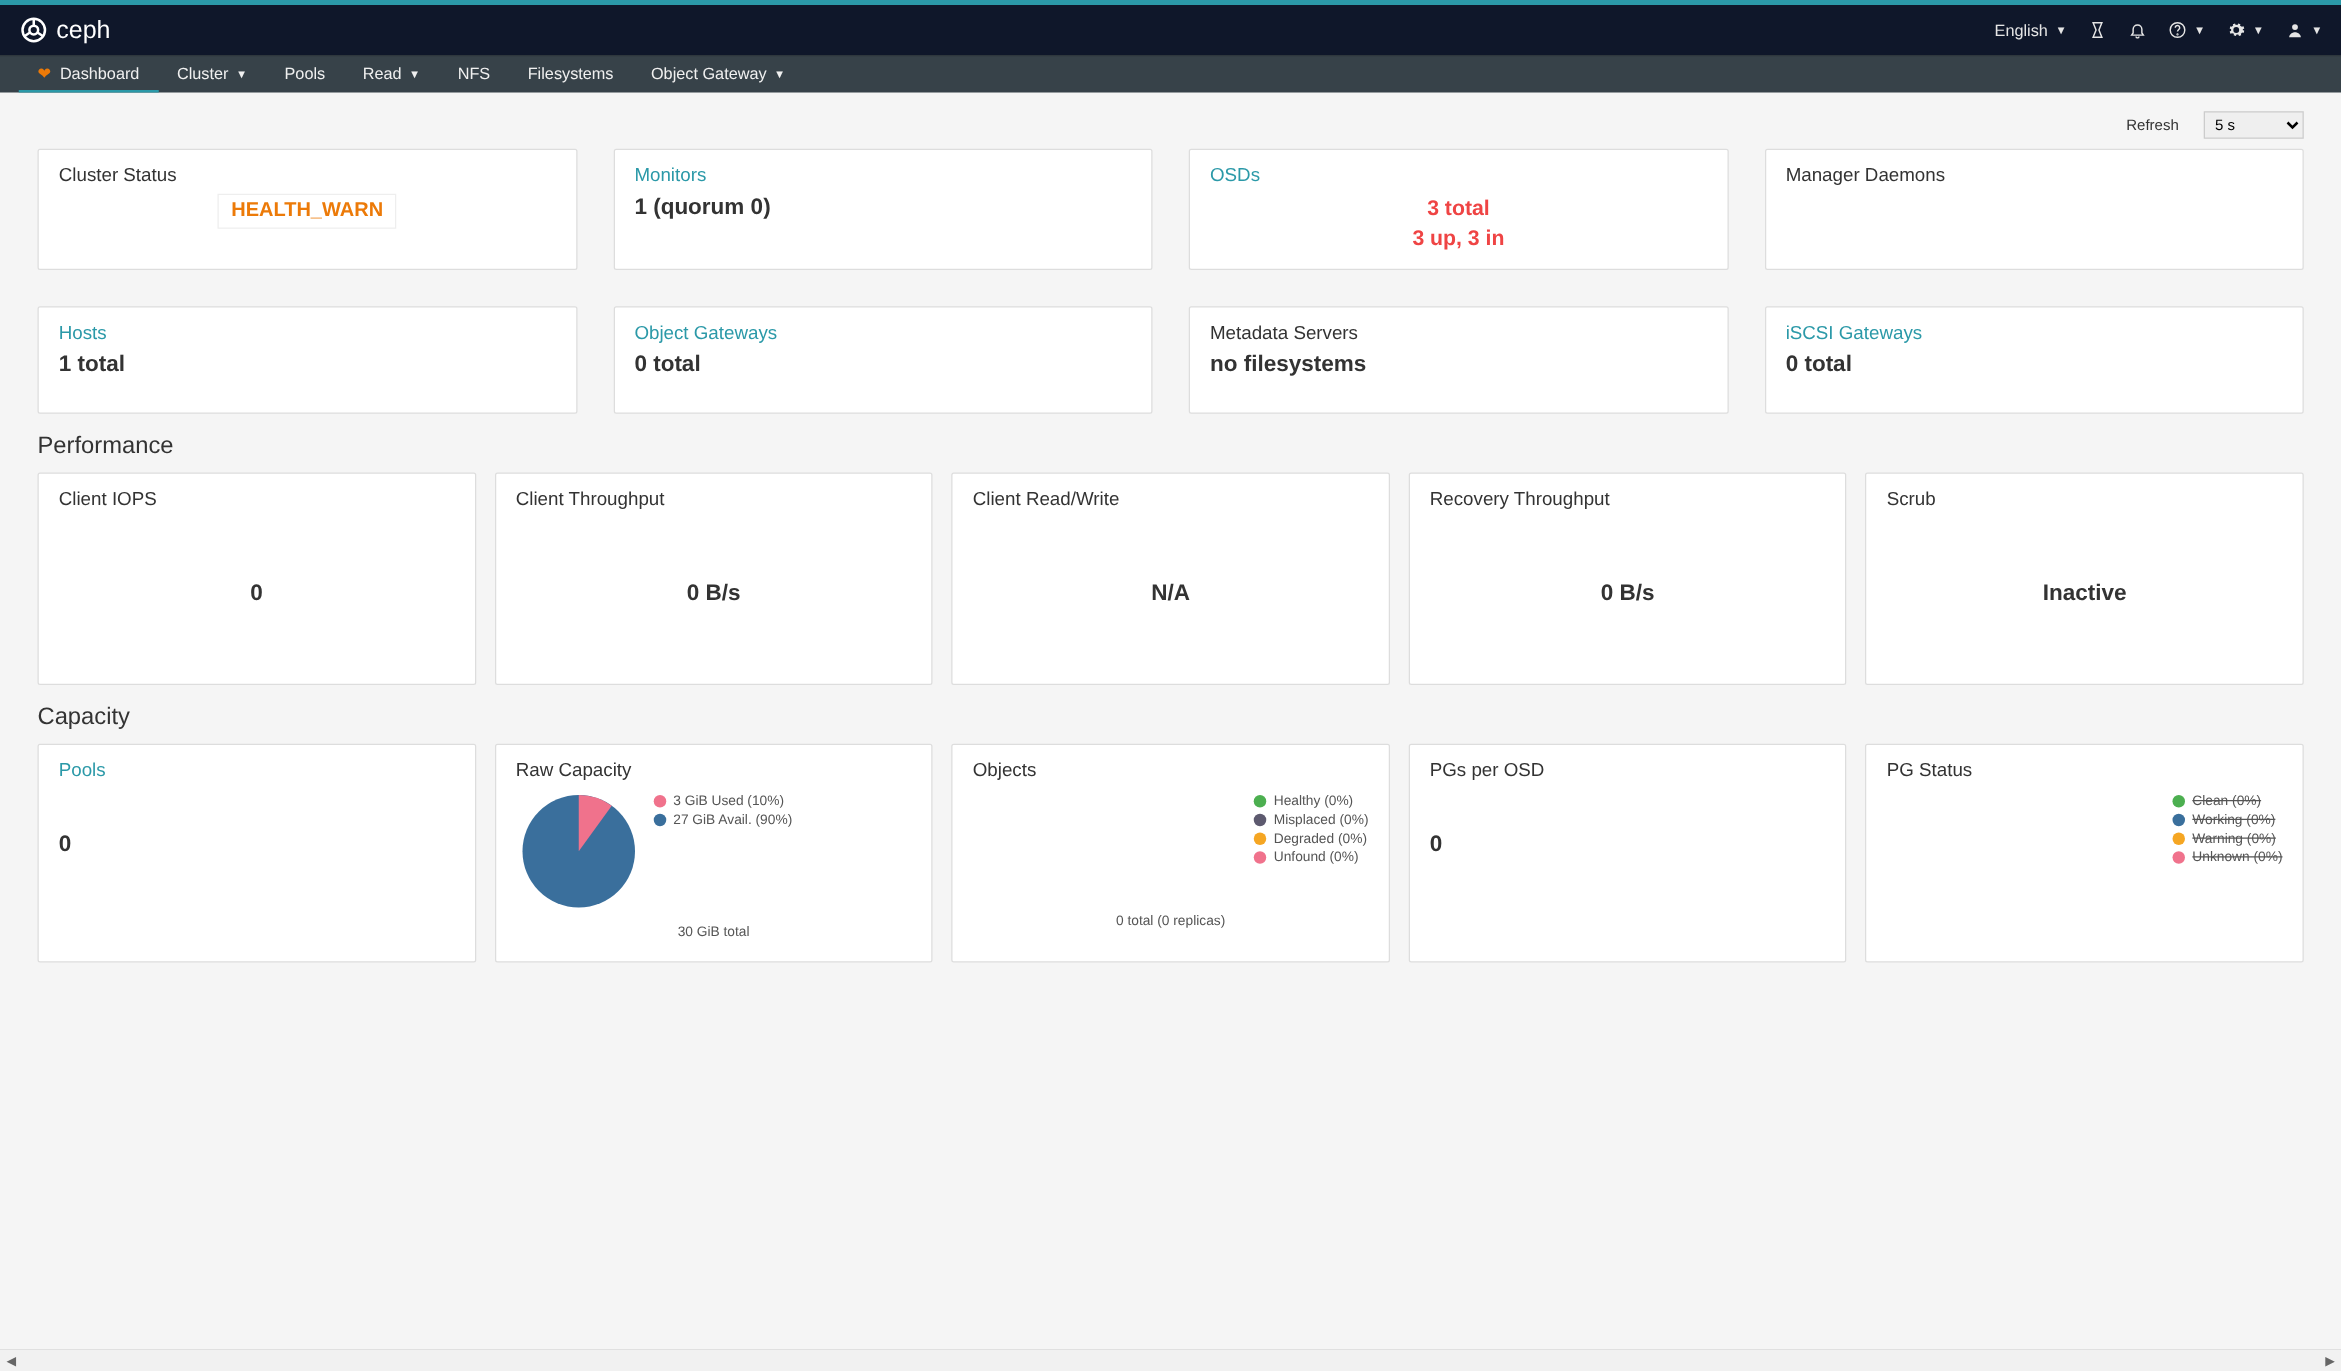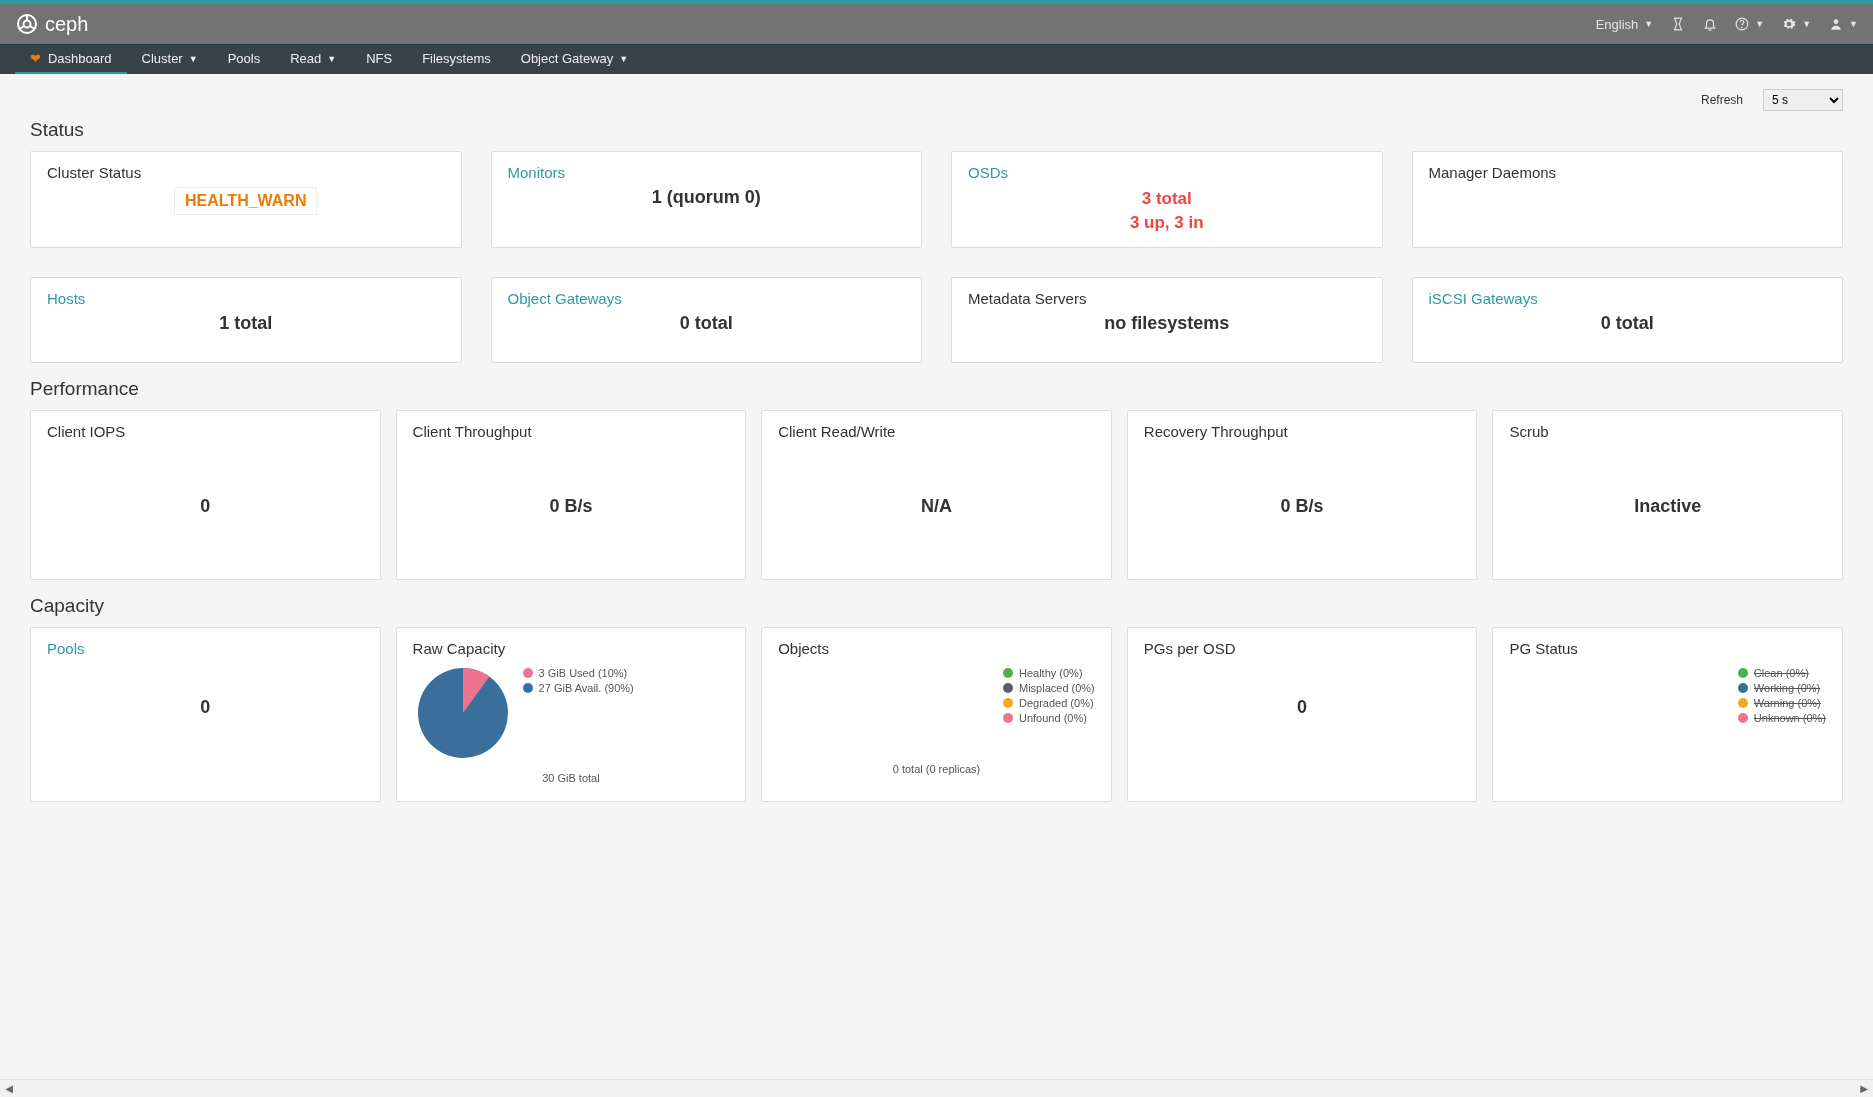--- a/index.html
+++ b/index.html
@@ -1,39 +1,39 @@
 <!DOCTYPE html>
 <html><head>
 <meta charset="utf-8">
 <style>
 * { box-sizing: border-box; margin: 0; padding: 0; }
 body { font-family: "Helvetica Neue", Helvetica, Arial, sans-serif; font-size: 14px; color: #333; background: #f5f5f5; }
 .topbar-accent { height: 4px; background: #2b99a8; }
-.topbar { background: #737373; color: #fff; display: flex; align-items: center; height: 40px; padding: 0 15px; }
+.topbar { background: #0f172a; color: #fff; display: flex; align-items: center; height: 40px; padding: 0 15px; }
 .logo { display: flex; align-items: center; gap: 6px; font-size: 20px; font-weight: normal; font-family: Arial, sans-serif; }
 .logo svg { width: 24px; height: 24px; }
 .topbar-right { margin-left: auto; display: flex; align-items: center; gap: 18px; font-size: 13px; }
 .topbar-right .tb-item { display: inline-flex; align-items: center; gap: 4px; cursor: pointer; color: #e5e5e5; }
 .tb-caret { font-size: 9px; margin-left: 2px;}
 .navbar { background: #374249; color: #fff; display: flex; align-items: stretch; height: 30px; padding: 0 15px; border-top: 1px solid #2e373d; }
 .nav-item { padding: 0 15px; display: inline-flex; align-items: center; font-size: 13px; cursor: pointer; color: #f0f0f0; border-bottom: 2px solid transparent; gap:4px;}
 .nav-item.active { border-bottom: 2px solid #2b99a8; }
 .nav-item .hb { color: #ec7a08; margin-right:3px; }
 .content { padding: 15px 30px 30px 30px; }
 .refresh-row { display:flex; justify-content:flex-end; align-items:center; margin-bottom:8px; font-size:12px; color:#333; gap:8px;}
 .refresh-row select { font-size:12px; padding:2px 4px; width:80px; border:1px solid #ccc;margin-left:12px;}
 h3.section { font-size: 19px; font-weight: 400; color:#333; margin: 8px 0 10px 0;}
 .grid4 { display:grid; grid-template-columns: repeat(4, 1fr); gap: 29px; margin-bottom: 15px;}
 .grid5 { display:grid; grid-template-columns: repeat(5, 1fr); gap: 15px; margin-bottom: 15px;}
 .card { background:#fff; border:1px solid #ddd; border-radius:2px; padding:12px 16px; min-height: 86px;}
 .card.tall { min-height: 170px; display:flex; flex-direction:column;}
 .card.cap { min-height: 175px; }
 .card .title { font-size:15px; color:#333; margin-bottom:6px;}
 .card .title.link { color:#2b99a8; cursor:pointer;}
-.card .center { text-align:center; font-size:18px; font-weight:bold; color:#333;}
+.card .center { text-align:left; font-size:18px; font-weight:bold; color:#333;}
 .card .center2 { text-align:center; font-size:17px; font-weight:bold; color:#ef4444; line-height:1.4;}
 .card.tall .center { flex:1; display:flex; align-items:center; justify-content:center;}
 .health-warn { display:inline-block; color:#ec7a08; font-weight:bold; border:1px solid #eee; padding:4px 10px; font-size:16px; }
 .health-wrap { text-align:center;}
 .pie-row { display:flex; align-items:flex-start; gap:10px; margin-top:4px;}
 .pie-chart svg { width:100px; height:100px;}
 .legend { font-size:11px; color:#555; margin-top:4px;}
 .legend .li { display:flex; align-items:center; gap:6px; margin-bottom:3px;}
 .legend .dot { width:10px; height:10px; border-radius:50%; display:inline-block;}
 .legend .strike { text-decoration: line-through;}
@@ -126,21 +126,20 @@
     </span>
 </div>
 
 <div class="content">
 
   <div class="refresh-row">
     <span>Refresh</span>
     <select><option>5 s</option></select>
   </div>
 
-  <h3 class="section">Status</h3>
   <div class="grid4">
     <div class="card">
       <div class="title">Cluster Status</div>
       <div class="health-wrap"><span class="health-warn">HEALTH_WARN</span></div>
     </div>
     <div class="card">
       <div class="title link">Monitors</div>
       <div class="center">1 (quorum 0)</div>
     </div>
     <div class="card">

